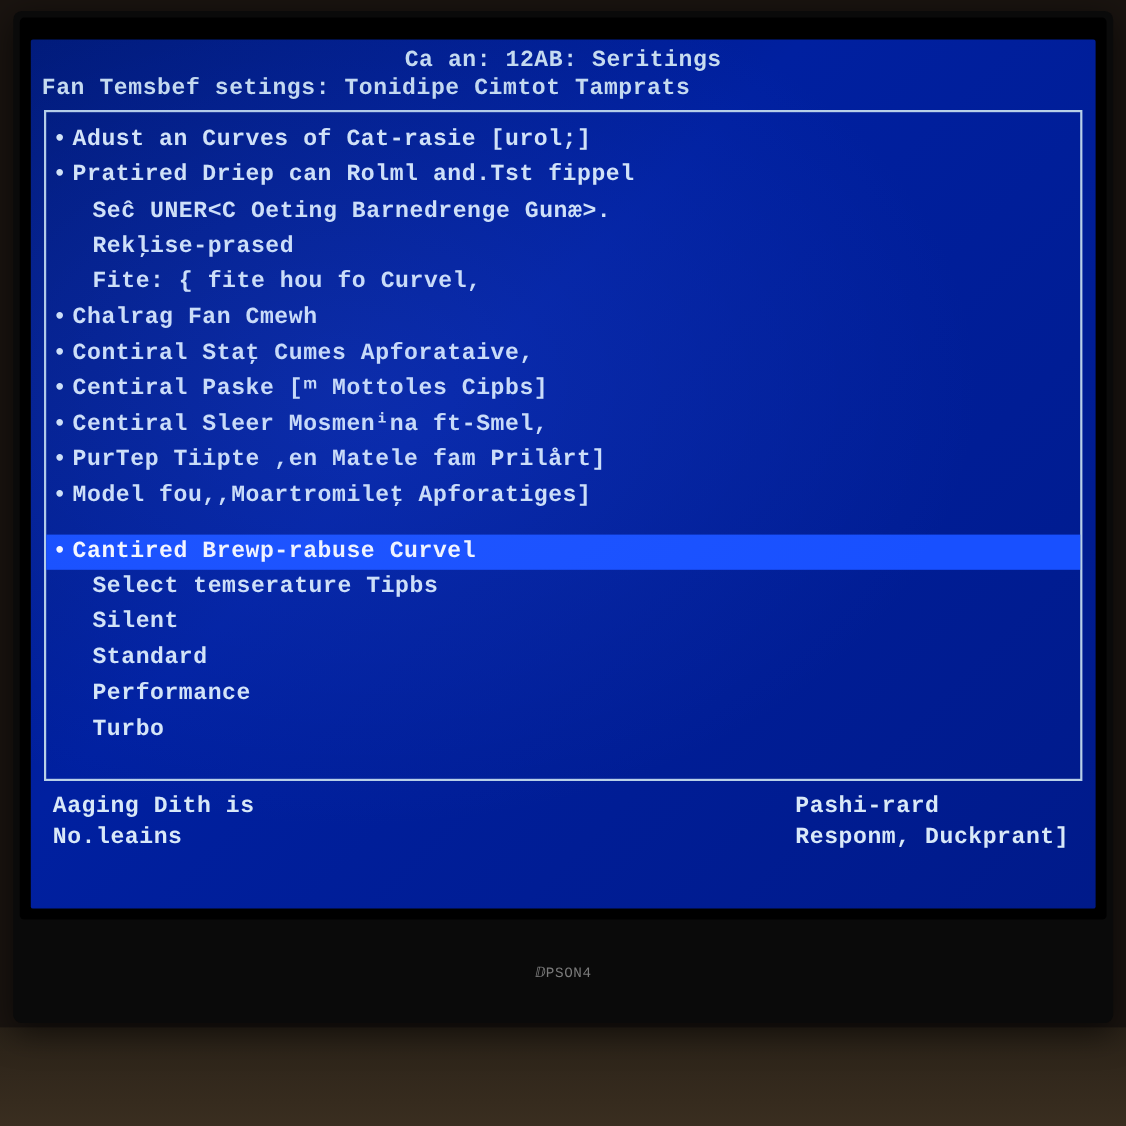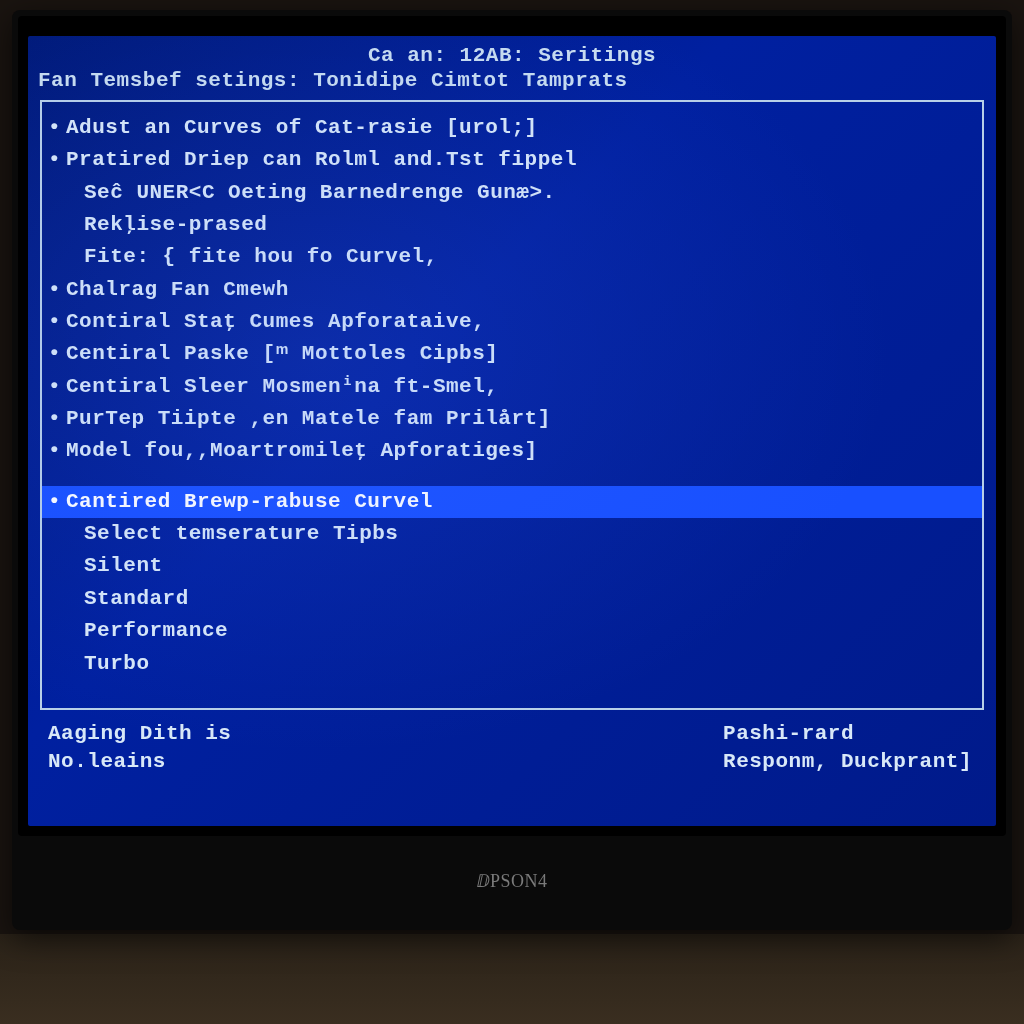--- a/index.html
+++ b/index.html
@@ -100,22 +100,22 @@
   .stand-area {
     height: 90px;
     position: relative;
   }
   .logo {
     position: absolute;
     bottom: 34px;
     left: 50%;
     transform: translateX(-50%);
     color: #7a7a7a;
-    font-family: Liberation Serif, serif;
-    font-size: 18px;
+    font-family: Liberation Mono, monospace;
+    font-size: 13px;
     letter-spacing: 0.5px;
   }
   .desk {
     position: absolute;
     bottom: 0;
     left: 0;
     right: 0;
     height: 90px;
     background: linear-gradient(#2a2218, #3a2e20);
     z-index: -1;

